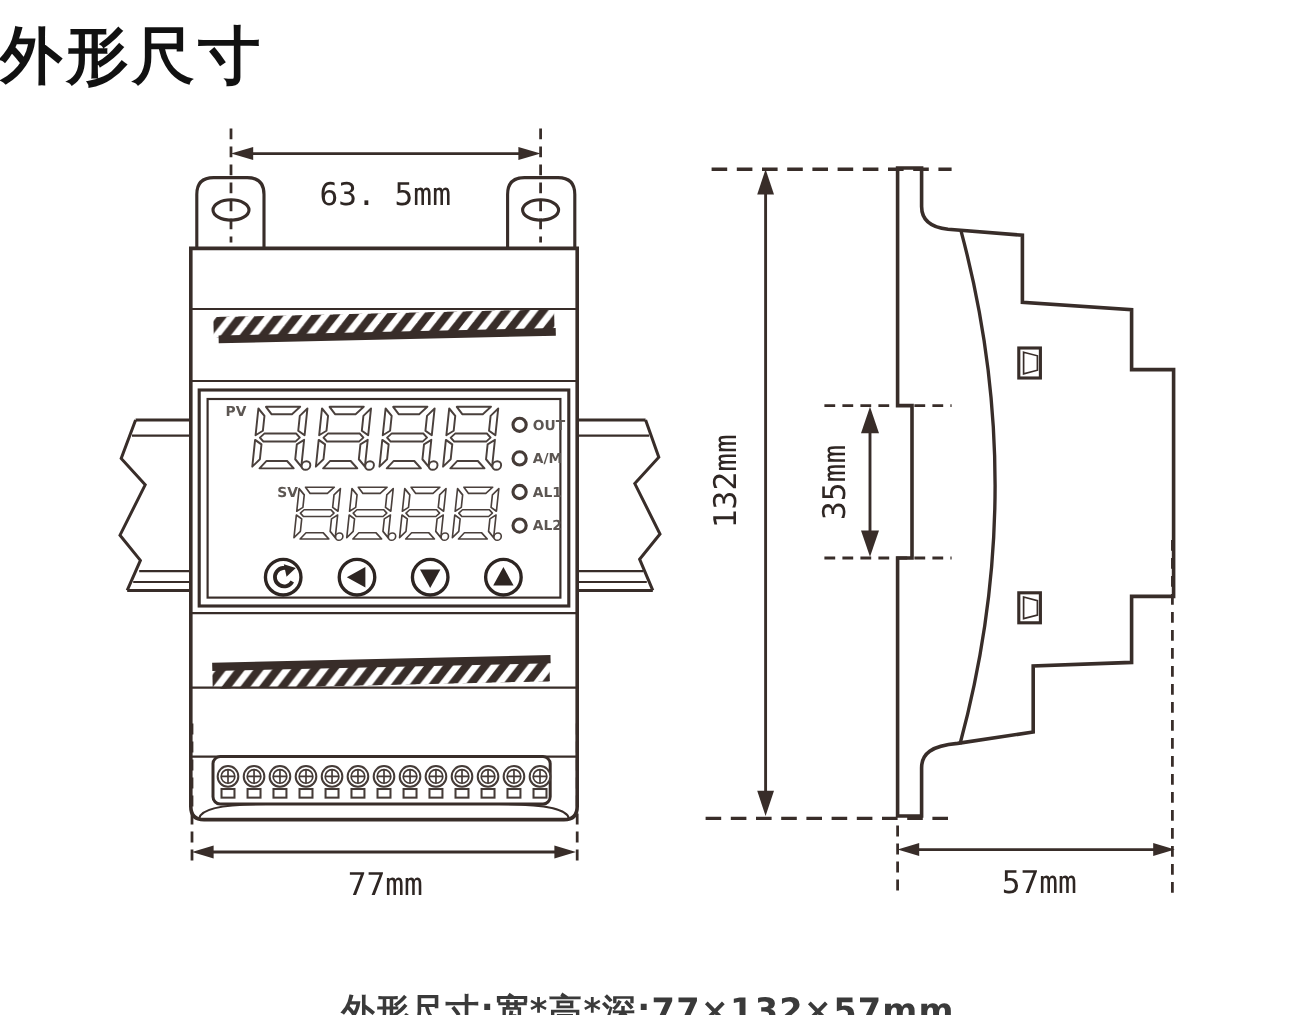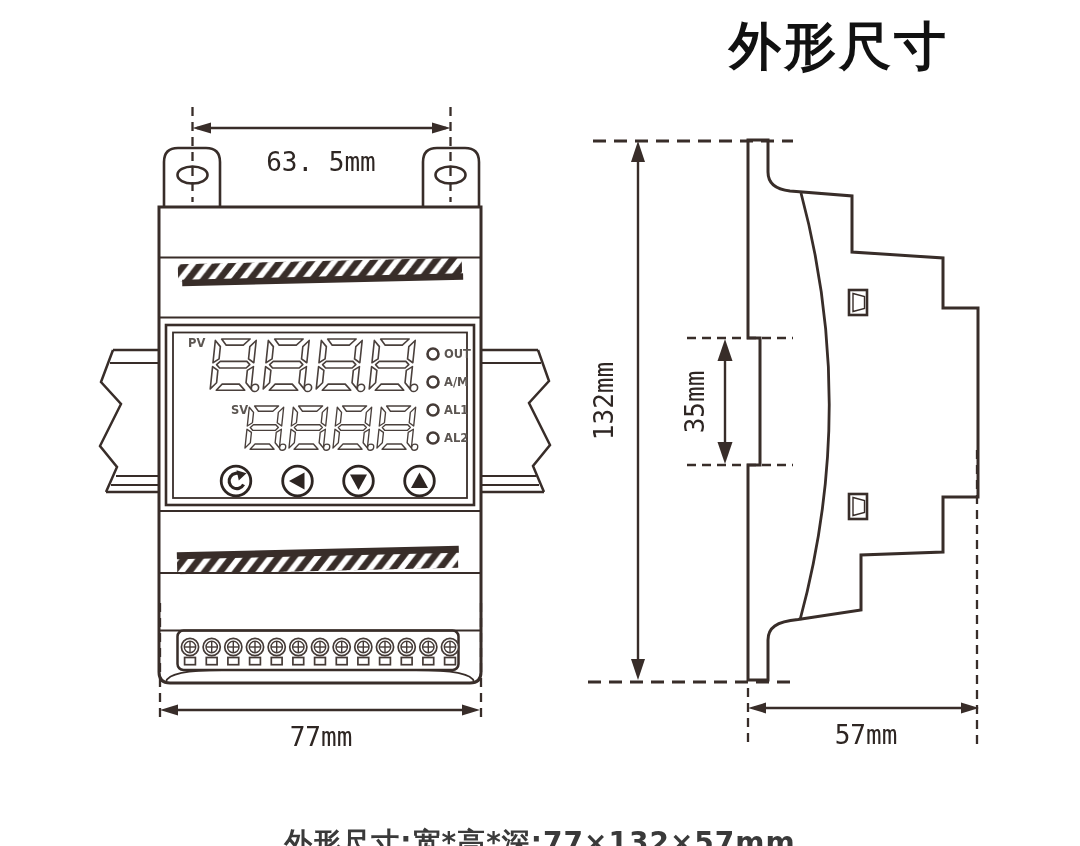--- a/index.html
+++ b/index.html
@@ -1,20 +1,20 @@
 <!DOCTYPE html>
 <html><head>
 <meta charset="utf-8">
 <style>
   html,body{margin:0;padding:0;background:#ffffff;}
   .stage{position:relative;width:1080px;height:846px;background:#fff;overflow:hidden;
          font-family:"Liberation Sans","DejaVu Sans",sans-serif;}
-  .title{position:absolute;top:12px;left:0;width:916px;text-align:right;
+  .title{position:absolute;top:12px;left:0;width:916px;text-align:left;
          font-size:52px;font-weight:900;color:#111;letter-spacing:3px;
-         font-family:"DejaVu Sans","Liberation Sans",sans-serif;padding-left:33px;}
+         font-family:"DejaVu Sans","Liberation Sans",sans-serif;}
   .caption{position:absolute;top:782px;left:0;width:1080px;text-align:center;
          font-size:28px;font-weight:bold;color:#3a3a3a;letter-spacing:1px;
          font-family:"DejaVu Sans","Liberation Sans",sans-serif;margin-top:42px;}
   svg.draw{position:absolute;left:0;top:0;}
   .ln   {fill:none;stroke:#382d29;stroke-width:2.5;}
   .ln2  {fill:none;stroke:#382d29;stroke-width:1.8;}
   .fw   {fill:#ffffff;stroke:#382d29;stroke-width:2.6;}
   .fw3  {fill:#ffffff;stroke:#382d29;stroke-width:3;}
   .dash {fill:none;stroke:#382d29;stroke-width:2.3;stroke-dasharray:9 6;}
   .dashL{fill:none;stroke:#382d29;stroke-width:2.8;stroke-dasharray:13 8;}

